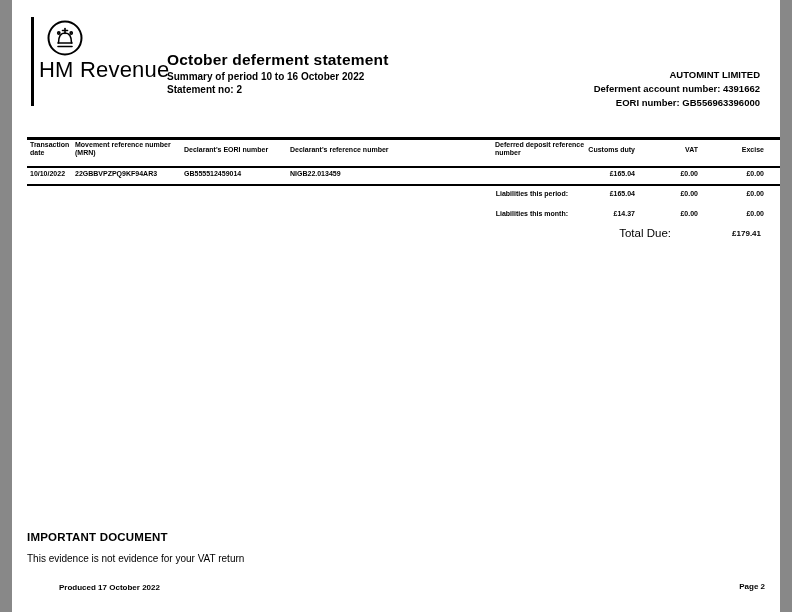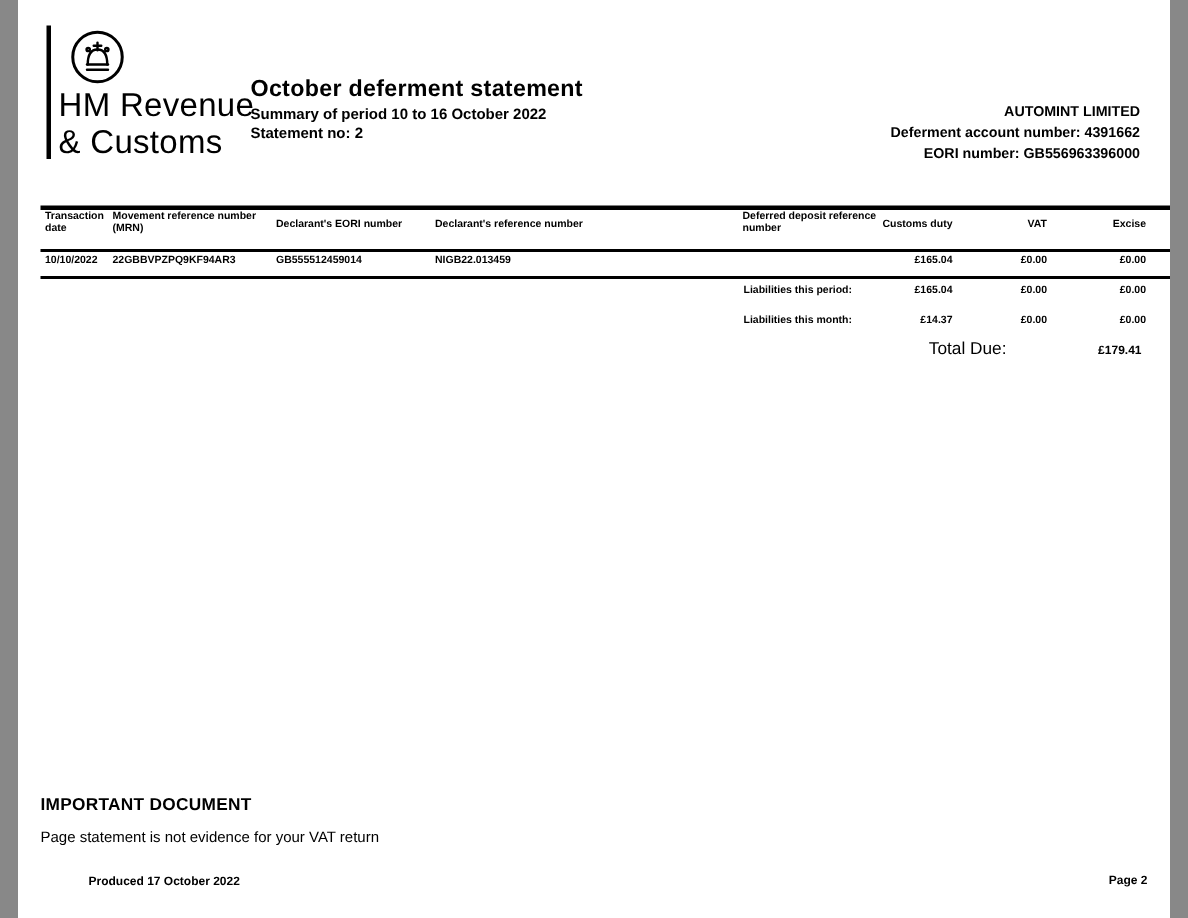--- a/index.html
+++ b/index.html
@@ -83,21 +83,20 @@
       <path d="M12 27.5 H26"></path>
       <path d="M12 24 H26"></path>
       <path d="M12.5 24 C12.5 16.5 15.5 14 19 14 C22.5 14 25.5 16.5 25.5 24"></path>
       <path d="M19 9.5 V14.5"></path>
       <path d="M16.5 11.5 H21.5"></path>
       <circle cx="12.8" cy="14" r="1.1"></circle>
       <circle cx="25.2" cy="14" r="1.1"></circle>
     </g>
   </svg>
   <div class="abs logo-line1">HM Revenue</div>
-  <div class="abs logo-line2">&amp; Customs</div>
 
   <div class="abs doc-title">October deferment statement</div>
   <div class="abs doc-summary">Summary of period 10 to 16 October 2022</div>
   <div class="abs doc-statement-no">Statement no: 2</div>
 
   <div class="abs acct company">AUTOMINT LIMITED</div>
   <div class="abs acct defacct">Deferment account number: 4391662</div>
   <div class="abs acct eori">EORI number: GB556963396000</div>
 
   <div class="abs rule top"></div>
@@ -129,17 +128,17 @@
 
   <div class="abs liab-label row-month">Liabilities this month:</div>
   <div class="abs liab-val row-month c-duty">£14.37</div>
   <div class="abs liab-val row-month c-vat">£0.00</div>
   <div class="abs liab-val row-month c-excise">£0.00</div>
 
   <div class="abs total-label">Total Due:</div>
   <div class="abs total-value">£179.41</div>
 
   <div class="abs f-important">IMPORTANT DOCUMENT</div>
-  <div class="abs f-note">Page statement is not evidence for your VAT return</div>
+  <div class="abs f-note">This evidence is not evidence for your VAT return</div>
   <div class="abs f-produced">Produced 17 October 2022</div>
   <div class="abs f-page">Page 2</div>
 
 </div>
 
 </body></html>

